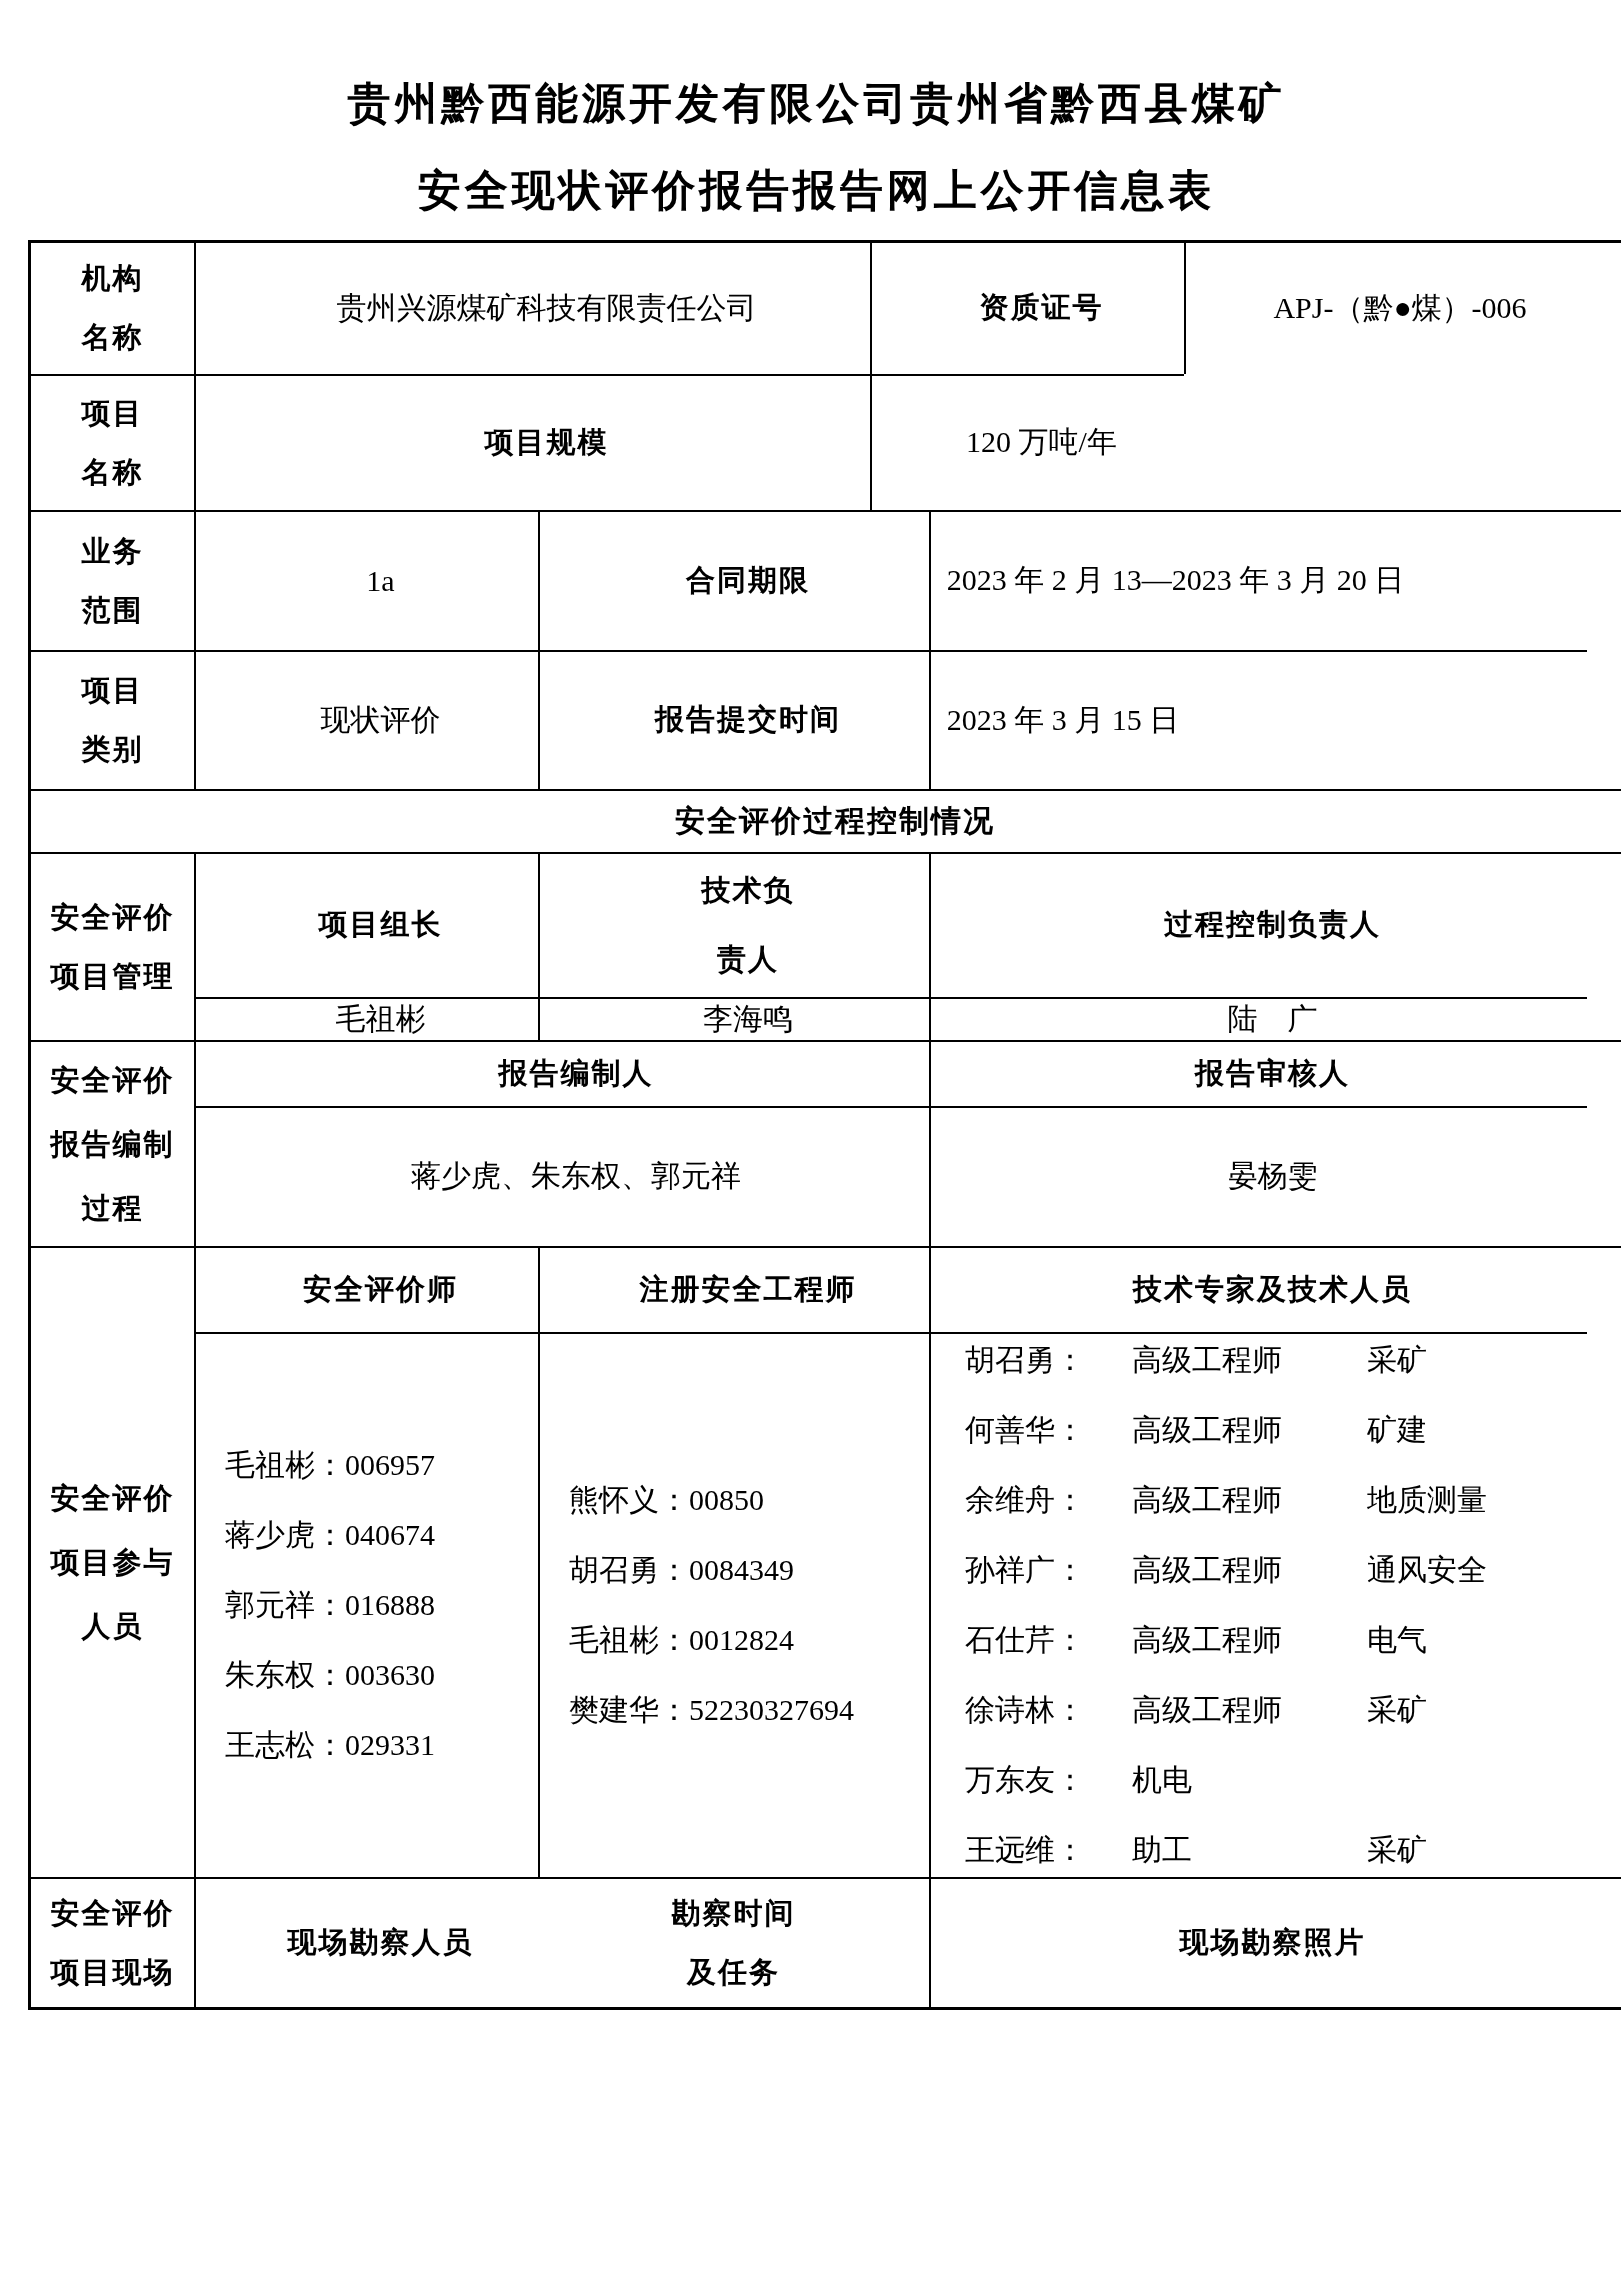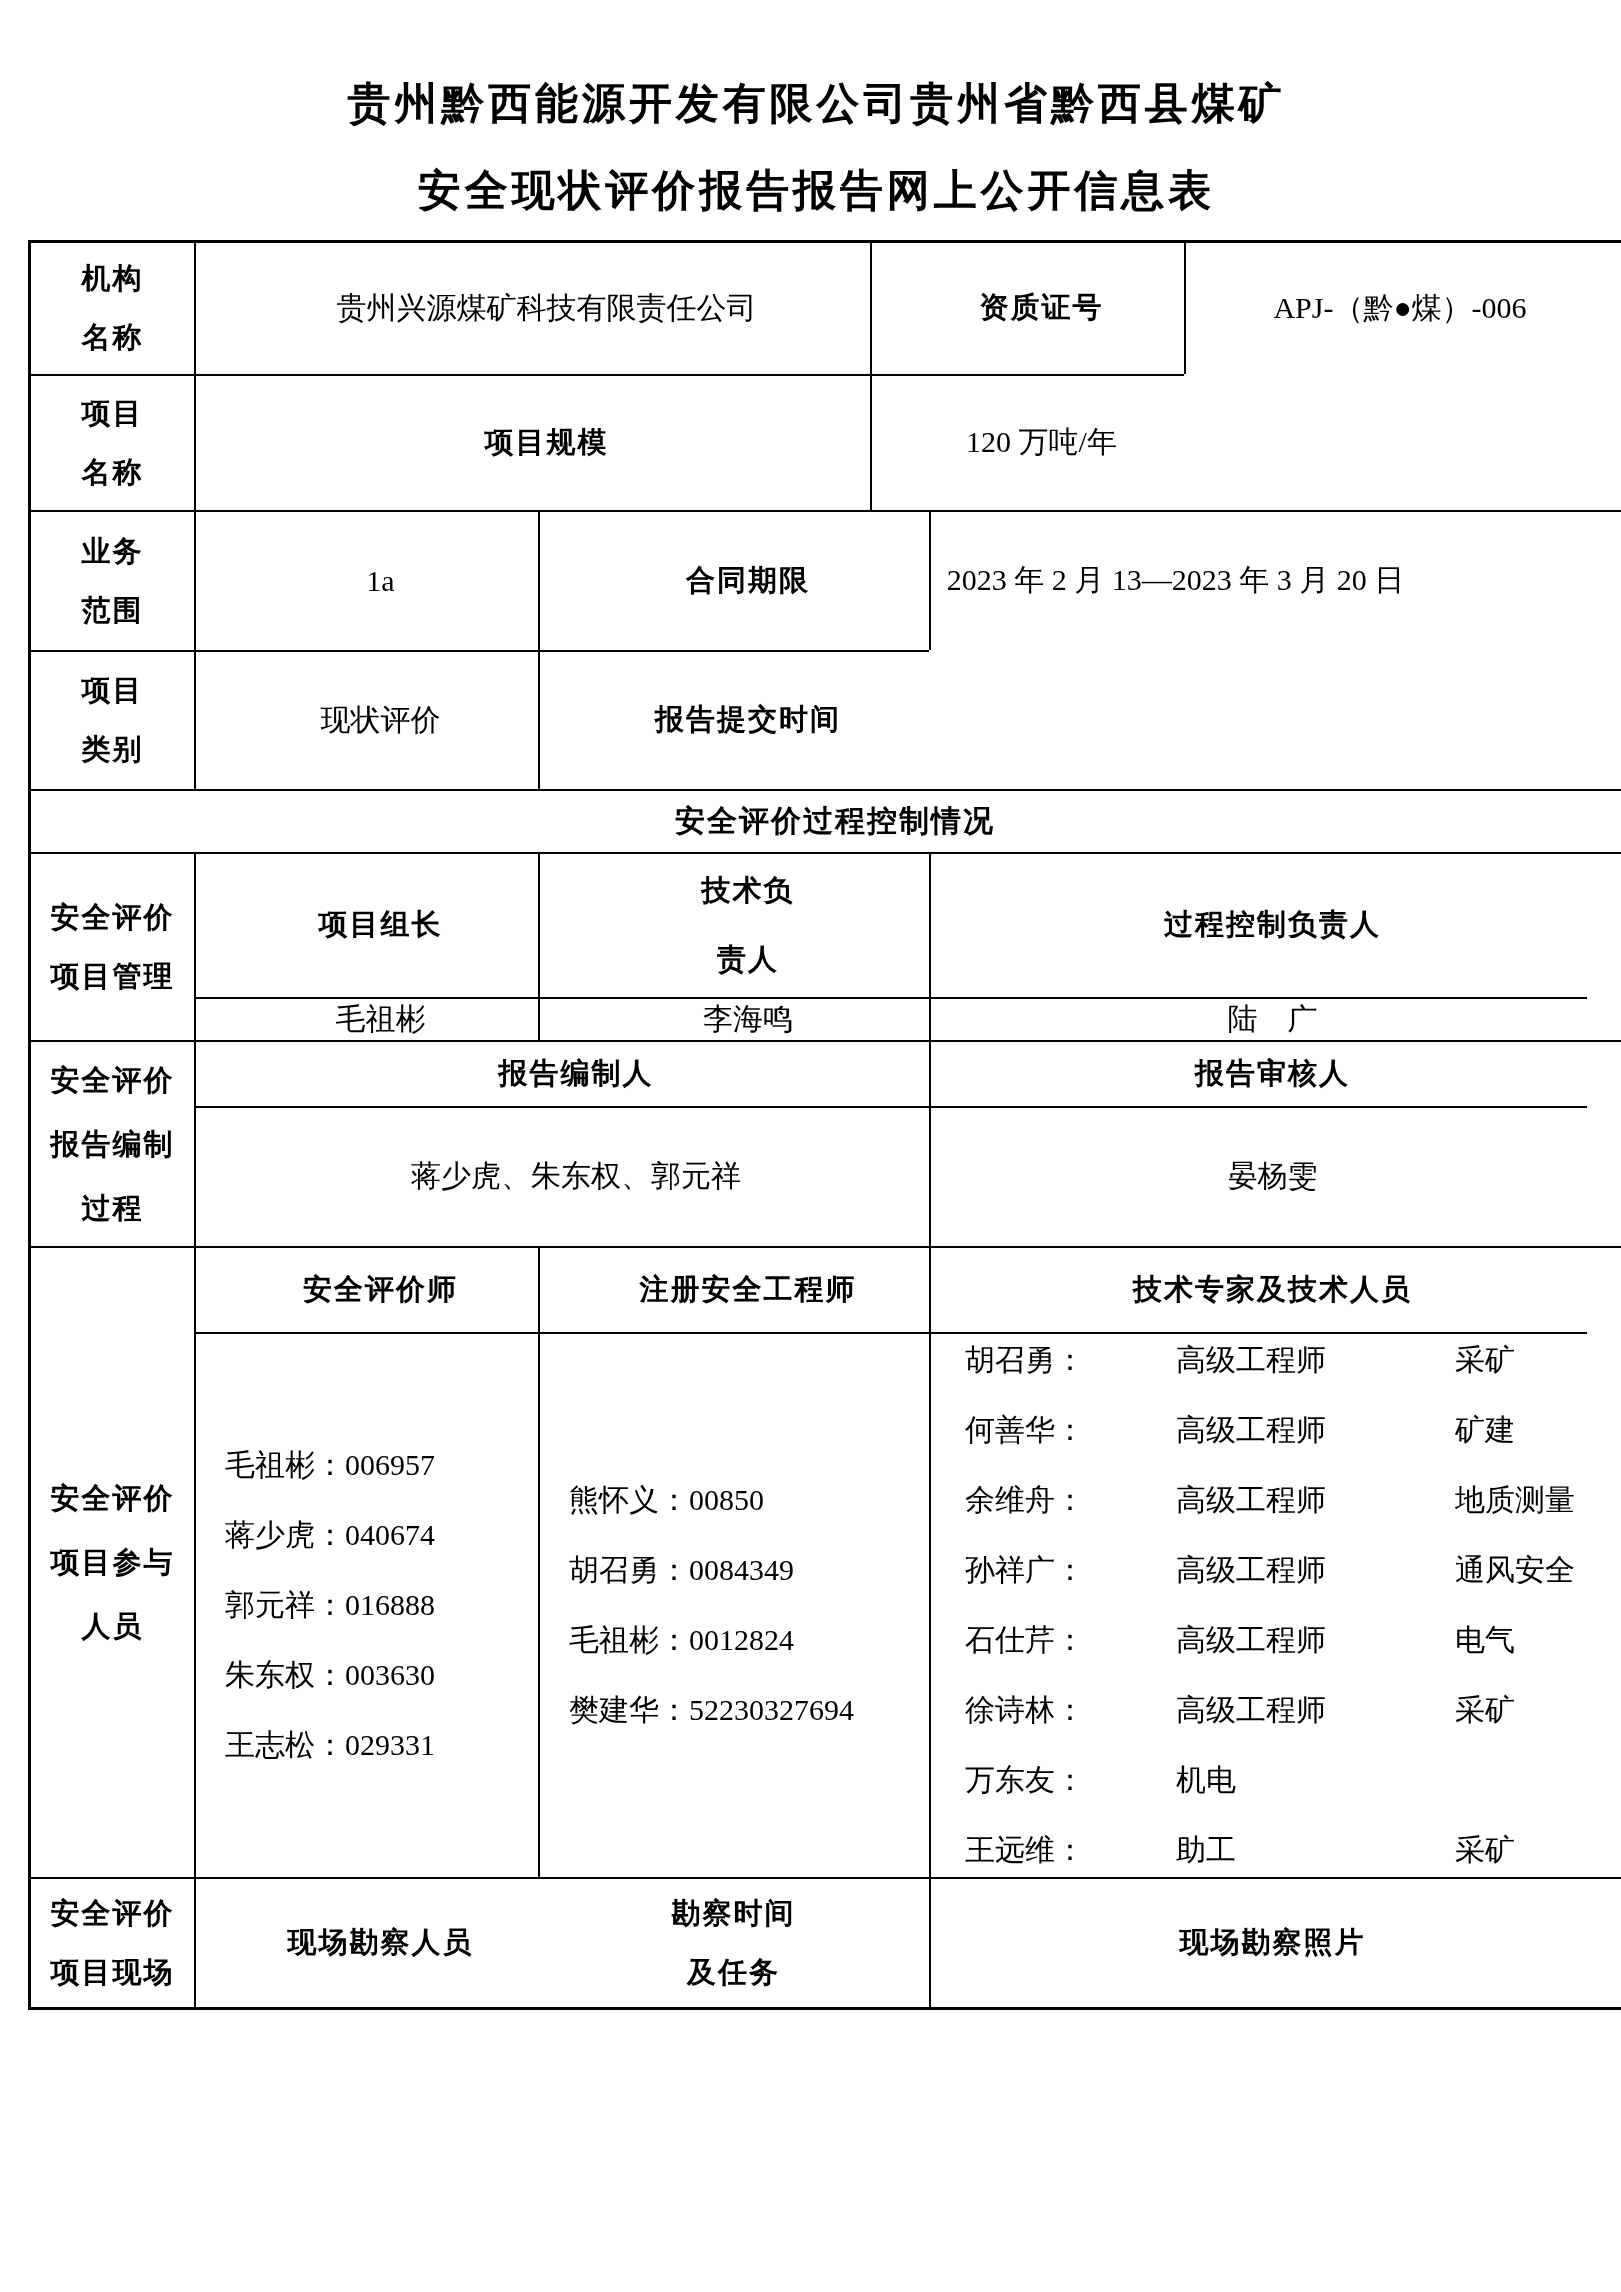--- a/index.html
+++ b/index.html
@@ -49,21 +49,21 @@
   .hdr.tall3{line-height:64px;}
   .hdr.tall70{line-height:69px;}
   .val{font-size:30px;}
   .wrapval{line-height:49px;padding:0 29px;}
   .leftval{justify-content:flex-start;text-align:left;padding-left:15.7px;}
   .listcell{
     flex-direction:column;align-items:flex-start;justify-content:center;
     padding-left:29px;line-height:70px;text-align:left;
   }
   .listcell.experts{padding-left:34px;}
-  .exp-row{display:flex;gap:44px;}
+  .exp-row{display:flex;}
   .exp-name{width:167px;text-align:left;}
   .exp-title{width:235px;text-align:left;}
   .exp-field{text-align:left;}
 </style>
 </head>
 <body>
 
 <div class="doc">
 
   <div class="title-line l1">贵州黔西能源开发有限公司贵州省黔西县煤矿</div>
@@ -88,20 +88,21 @@
       <div class="c hdr tall">业务
 范围</div>
       <div class="c val bl">1a</div>
       <div class="c hdr bl">合同期限</div>
       <div class="c val leftval bl">2023 年 2 月 13—2023 年 3 月 20 日</div>
 
       <div class="c hdr tall bt">项目
 类别</div>
       <div class="c val bl bt">现状评价</div>
       <div class="c hdr bl bt">报告提交时间</div>
+      <div class="c val leftval bl bt">2023 年 3 月 15 日</div>
     </div>
 
     <div class="bar">安全评价过程控制情况</div>
 
     <div class="two-col">
       <div class="c hdr tall">安全评价
 项目管理</div>
       <div class="subD">
         <div class="c hdr bl">项目组长</div>
         <div class="c hdr tall70 bl">技术负

